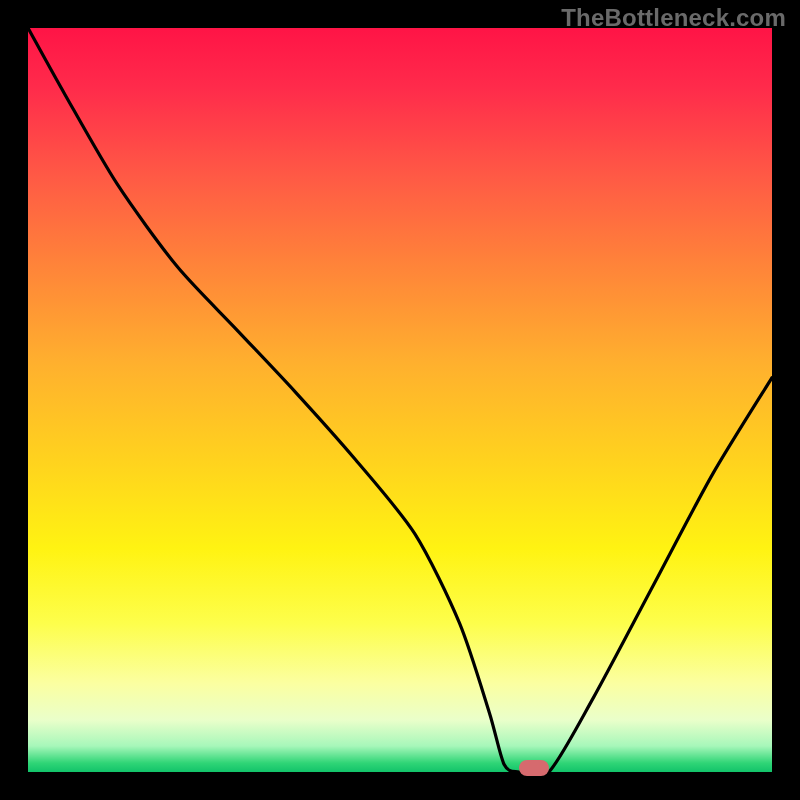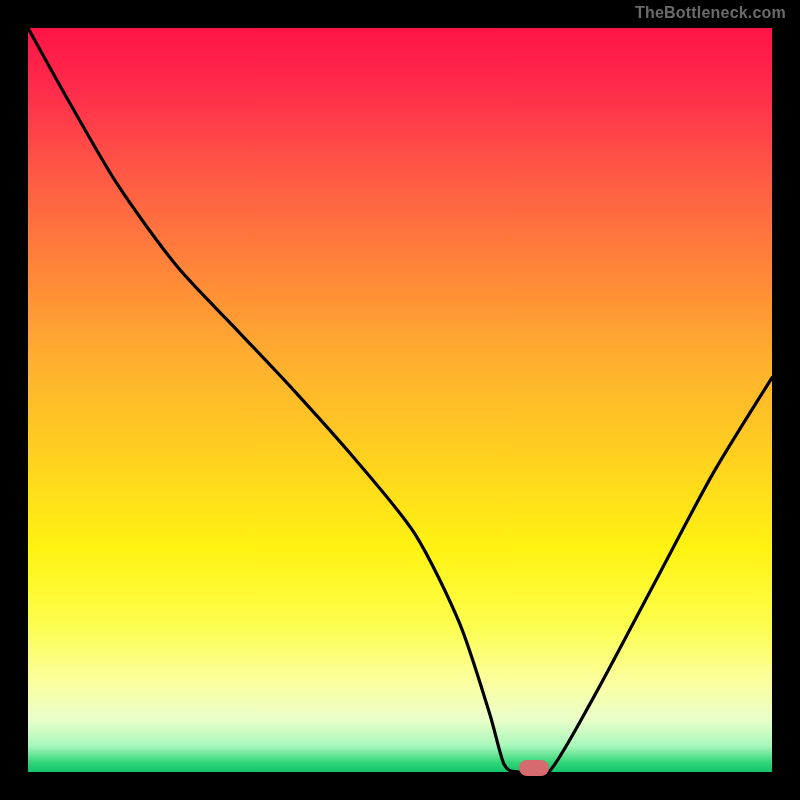--- a/index.html
+++ b/index.html
@@ -14,21 +14,21 @@
   .frame {
     position: relative;
     width: 800px;
     height: 800px;
     background: #000;
   }
   .watermark {
     position: absolute;
     top: 4px;
     right: 14px;
-    font-size: 16px;
+    font-size: 24px;
     font-weight: bold;
     color: #6a6a6a;
     letter-spacing: 0.2px;
     z-index: 4;
   }
   .plot {
     position: absolute;
     left: 28px;
     top: 28px;
     width: 744px;

